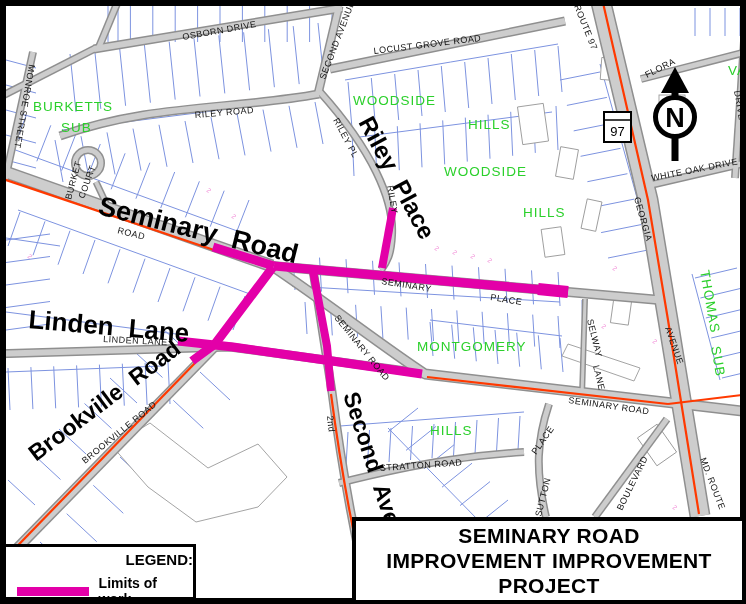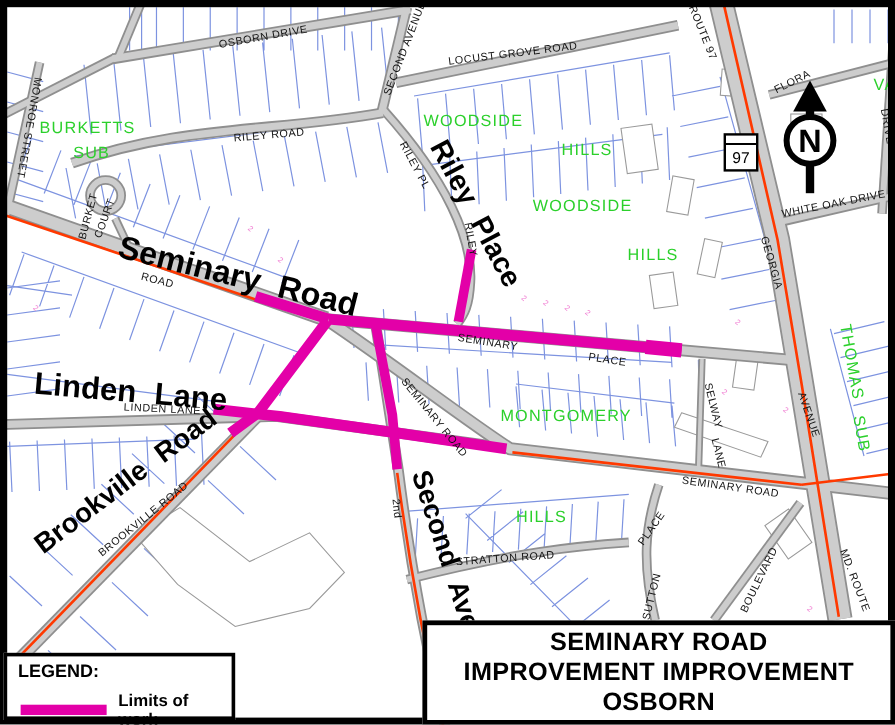--- a/index.html
+++ b/index.html
@@ -12,21 +12,21 @@
   #road-fills path,#road-fills circle{fill:none;stroke:#CDCDCD;stroke-linejoin:round;}
   #route-red path{fill:none;stroke-width:2.2;}
   #limits path{fill:none;stroke-linecap:butt;}
   text{user-select:none;}
   .biglbl{font-weight:bold;fill:#000;word-spacing:8px;}
   .rdlbl{fill:#141414;font-size:9px;letter-spacing:0.5px;}
   .grlbl{font-size:13.5px;letter-spacing:1px;}
   .pink{font-size:6.5px;fill:#F07CD2;}
   #legend{position:absolute;left:3px;top:544px;width:193px;height:56px;background:#fff;
           border:3px solid #000;box-sizing:border-box;z-index:5;}
-  #legend .ttl{font-weight:bold;font-size:15px;margin:4px 0 0 9px;}
+  #legend .ttl{font-weight:bold;font-size:15px;margin:4px 0 0 9px;text-align:right;}
   #legend .row{display:flex;align-items:center;margin:7px 0 0 11px;}
   #legend .row svg{display:block;}
   #legend .lbl{font-weight:bold;font-size:14px;margin-left:10px;}
   #titleblock{position:absolute;left:352px;top:517px;right:0;bottom:0;background:#fff;
           border:4px solid #000;box-sizing:border-box;z-index:5;display:flex;flex-direction:column;
           align-items:center;justify-content:center;text-align:center;}
   #titleblock div{font-weight:bold;font-size:21px;line-height:1.2;color:#000;letter-spacing:0.3px;}
   #frame{fill:none;stroke:#000;stroke-width:6;}
 </style>
 </head>
@@ -219,15 +219,15 @@
     <svg width="72" height="9">
       <rect x="0" y="0" width="72" height="9" fill="#E300A8"></rect>
     </svg>
     <span class="lbl">Limits of work</span>
   </div>
 </div>
 
 <div id="titleblock">
   <div>SEMINARY ROAD</div>
   <div>IMPROVEMENT IMPROVEMENT</div>
-  <div>OSBORN</div>
+  <div>PROJECT</div>
 </div>
 </div>
 
 </body></html>

